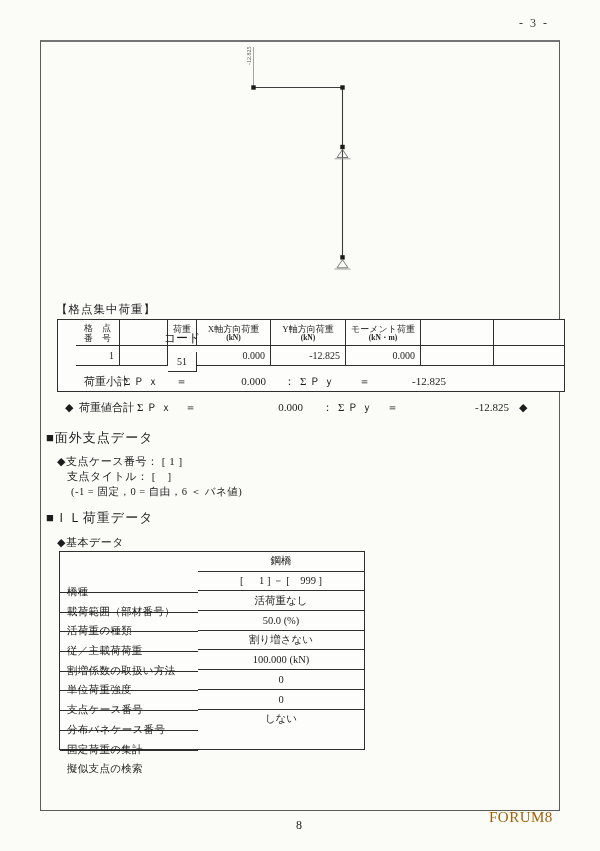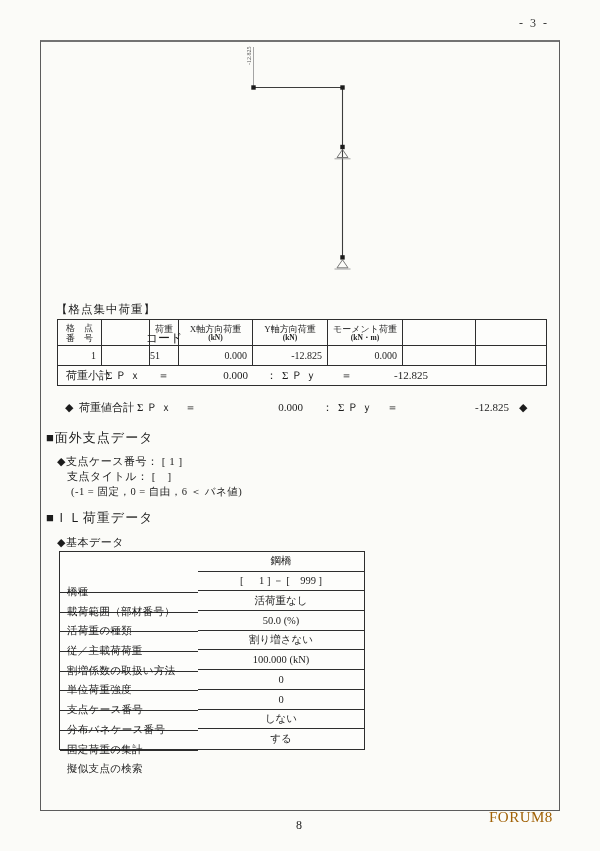--- a/index.html
+++ b/index.html
@@ -18,31 +18,31 @@
   
   .diagram{left:0;top:0;width:600px;height:851px;pointer-events:none;}
   .diagram text{font-family:"Liberation Serif","DejaVu Serif",serif;}
   
   .sec-title{font-size:13px;letter-spacing:1px;}
   .sub-line{font-size:11px;letter-spacing:0.5px;}
   .note-line{font-size:10.5px;letter-spacing:0.5px;color:#222;}
   .tbl-title{left:56px;top:302px;font-size:11.5px;letter-spacing:1px;}
   
   .t1{left:57px;top:319px;width:488px;border:1px solid #2e2e2e;display:grid;
-      grid-template-columns:44px 48px 29px 74px 75px 75px 73px 1fr;background:#fdfdfb;}
+      grid-template-columns:44px 48px 29px 74px 75px 75px 73px 1fr;background:#fdfdfb;padding-left:18px;}
   .t1 .hc{border-right:1px solid #2e2e2e;border-bottom:1px solid #2e2e2e;height:25px;
       display:flex;flex-direction:column;align-items:center;justify-content:center;
       font-size:9px;line-height:10px;white-space:pre;}
   .t1 .hc.last,.t1 .dc.last{border-right:none;}
   .t1 .hc .unit{font-size:7.5px;line-height:8px;font-weight:bold;}
   .t1 .hc .sm{font-size:12px;line-height:8px;}
   .t1 .dc{border-right:1px solid #2e2e2e;border-bottom:1px solid #2e2e2e;height:19px;
       line-height:19px;font-size:10px;}
   .t1 .num{text-align:right;padding-right:5px;}
-  .t1 .ctr{}
+  .t1 .ctr{text-align:center;margin-top:6px;}
   .t1 .foot{grid-column:1/-1;position:relative;height:19px;font-size:11px;}
   .t1 .foot span{position:absolute;top:0;line-height:19px;white-space:pre;}
   .sym{letter-spacing:3px;}
   
   .total-line{left:57px;top:399px;width:480px;height:17px;font-size:11px;}
   .total-line span{position:absolute;top:0;line-height:17px;white-space:pre;}
   
   .t2{left:59px;top:551px;width:304px;border:1px solid #2e2e2e;display:grid;
       grid-template-columns:138px 1fr;grid-auto-rows:19.7px;font-size:10.5px;background:#fdfdfb;}
   .t2 .lbl{border-right:1px solid #2e2e2e;border-bottom:1px solid #2e2e2e;
@@ -168,19 +168,18 @@
     <div class="val">割り増さない</div>
     <div class="lbl">単位荷重強度</div>
     <div class="val">100.000 (kN)</div>
     <div class="lbl">支点ケース番号</div>
     <div class="val">0</div>
     <div class="lbl">分布バネケース番号</div>
     <div class="val">0</div>
     <div class="lbl">固定荷重の集計</div>
     <div class="val">しない</div>
     <div class="lbl">擬似支点の検索</div>
-    <div class="val">する</div>
   </div>
 
   <div class="abs logo">FORUM8</div>
   <div class="abs pageno-bottom">8</div>
 
 </div>
 
 </body></html>

